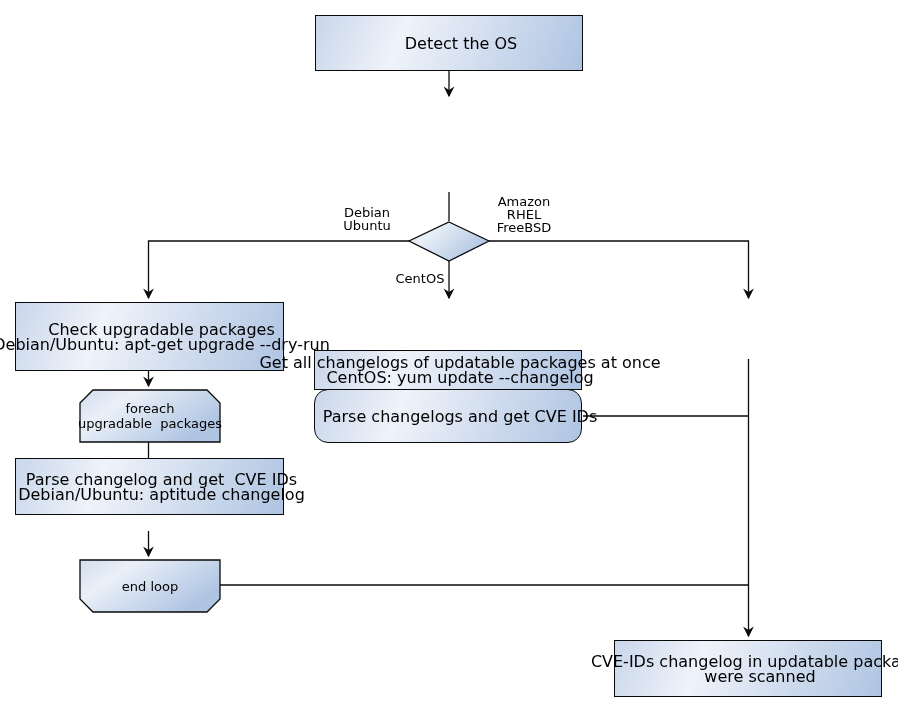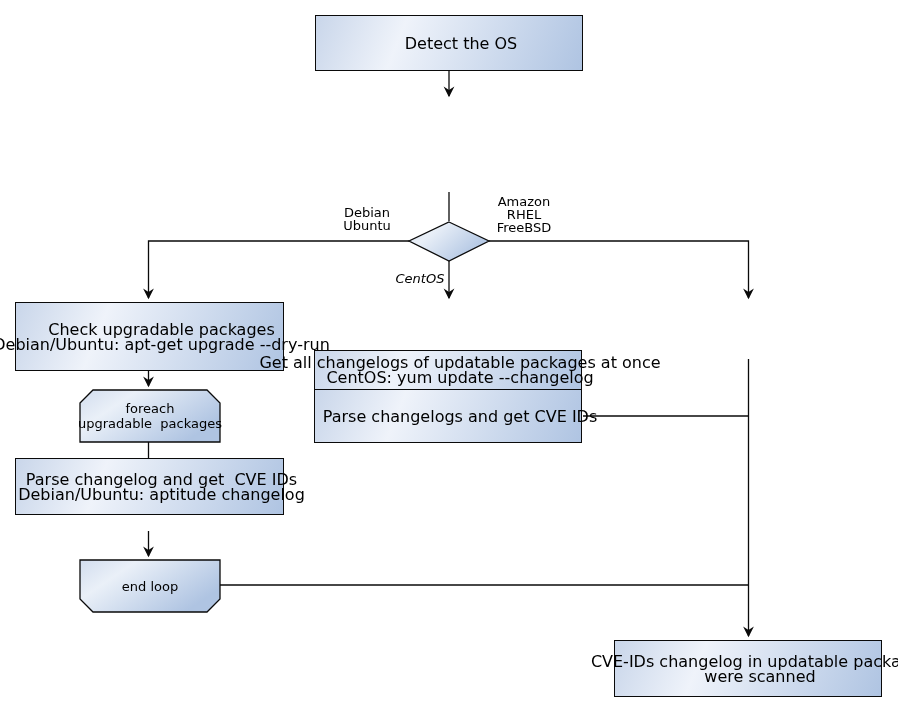--- a/index.html
+++ b/index.html
@@ -39,28 +39,28 @@
     position:absolute;
     text-align:center;color:var(--text);
     font-size:13px;line-height:13px;white-space:pre;
   }
   
   .n-detect     {left:315px;top:15px; width:268px;height:56px;}
   .n-installed  {left:315px;top:99px; width:268px;height:93px;}
   .n-checkupg   {left:15px; top:302px;width:269px;height:69px;}
   .n-parsedeb   {left:15px; top:458px;width:269px;height:57px;}
   .n-getchlog   {left:314px;top:302px;width:268px;height:40px;margin-top:48px;}
-  .n-parsecent  {left:314px;top:389px;width:268px;height:54px;}
+  .n-parsecent  {left:314px;top:389px;width:268px;height:54px;border-radius:14px;}
   .n-getcve     {left:614px;top:302px;width:268px;height:57px;}
   .n-scanned    {left:614px;top:640px;width:268px;height:57px;}
   .l-foreach    {left:80px;top:390px;width:140px;height:52px;}
   .l-endloop    {left:80px;top:560px;width:140px;height:52px;}
   .el-debian    {left:338px;top:206px;width:58px;}
   .el-amazon    {left:494px;top:195px;width:60px;}
-  .el-centos    {left:391px;top:272px;width:58px;font-style:italic;}
+  .el-centos    {left:391px;top:272px;width:58px;}
 </style>
 </head>
 <body>
 
 <div class="canvas">
 
   <svg class="connectors" viewBox="0 0 898 712" xmlns="http://www.w3.org/2000/svg">
     <defs>
       <marker id="arrow" viewBox="0 0 10 10" refX="8.6" refY="5" markerWidth="9" markerHeight="9" orient="auto-start-reverse">
         <path d="M0.4,0.4 L9.6,5 L0.4,9.6 L3.4,5 Z" fill="#0a0a0a"></path>

